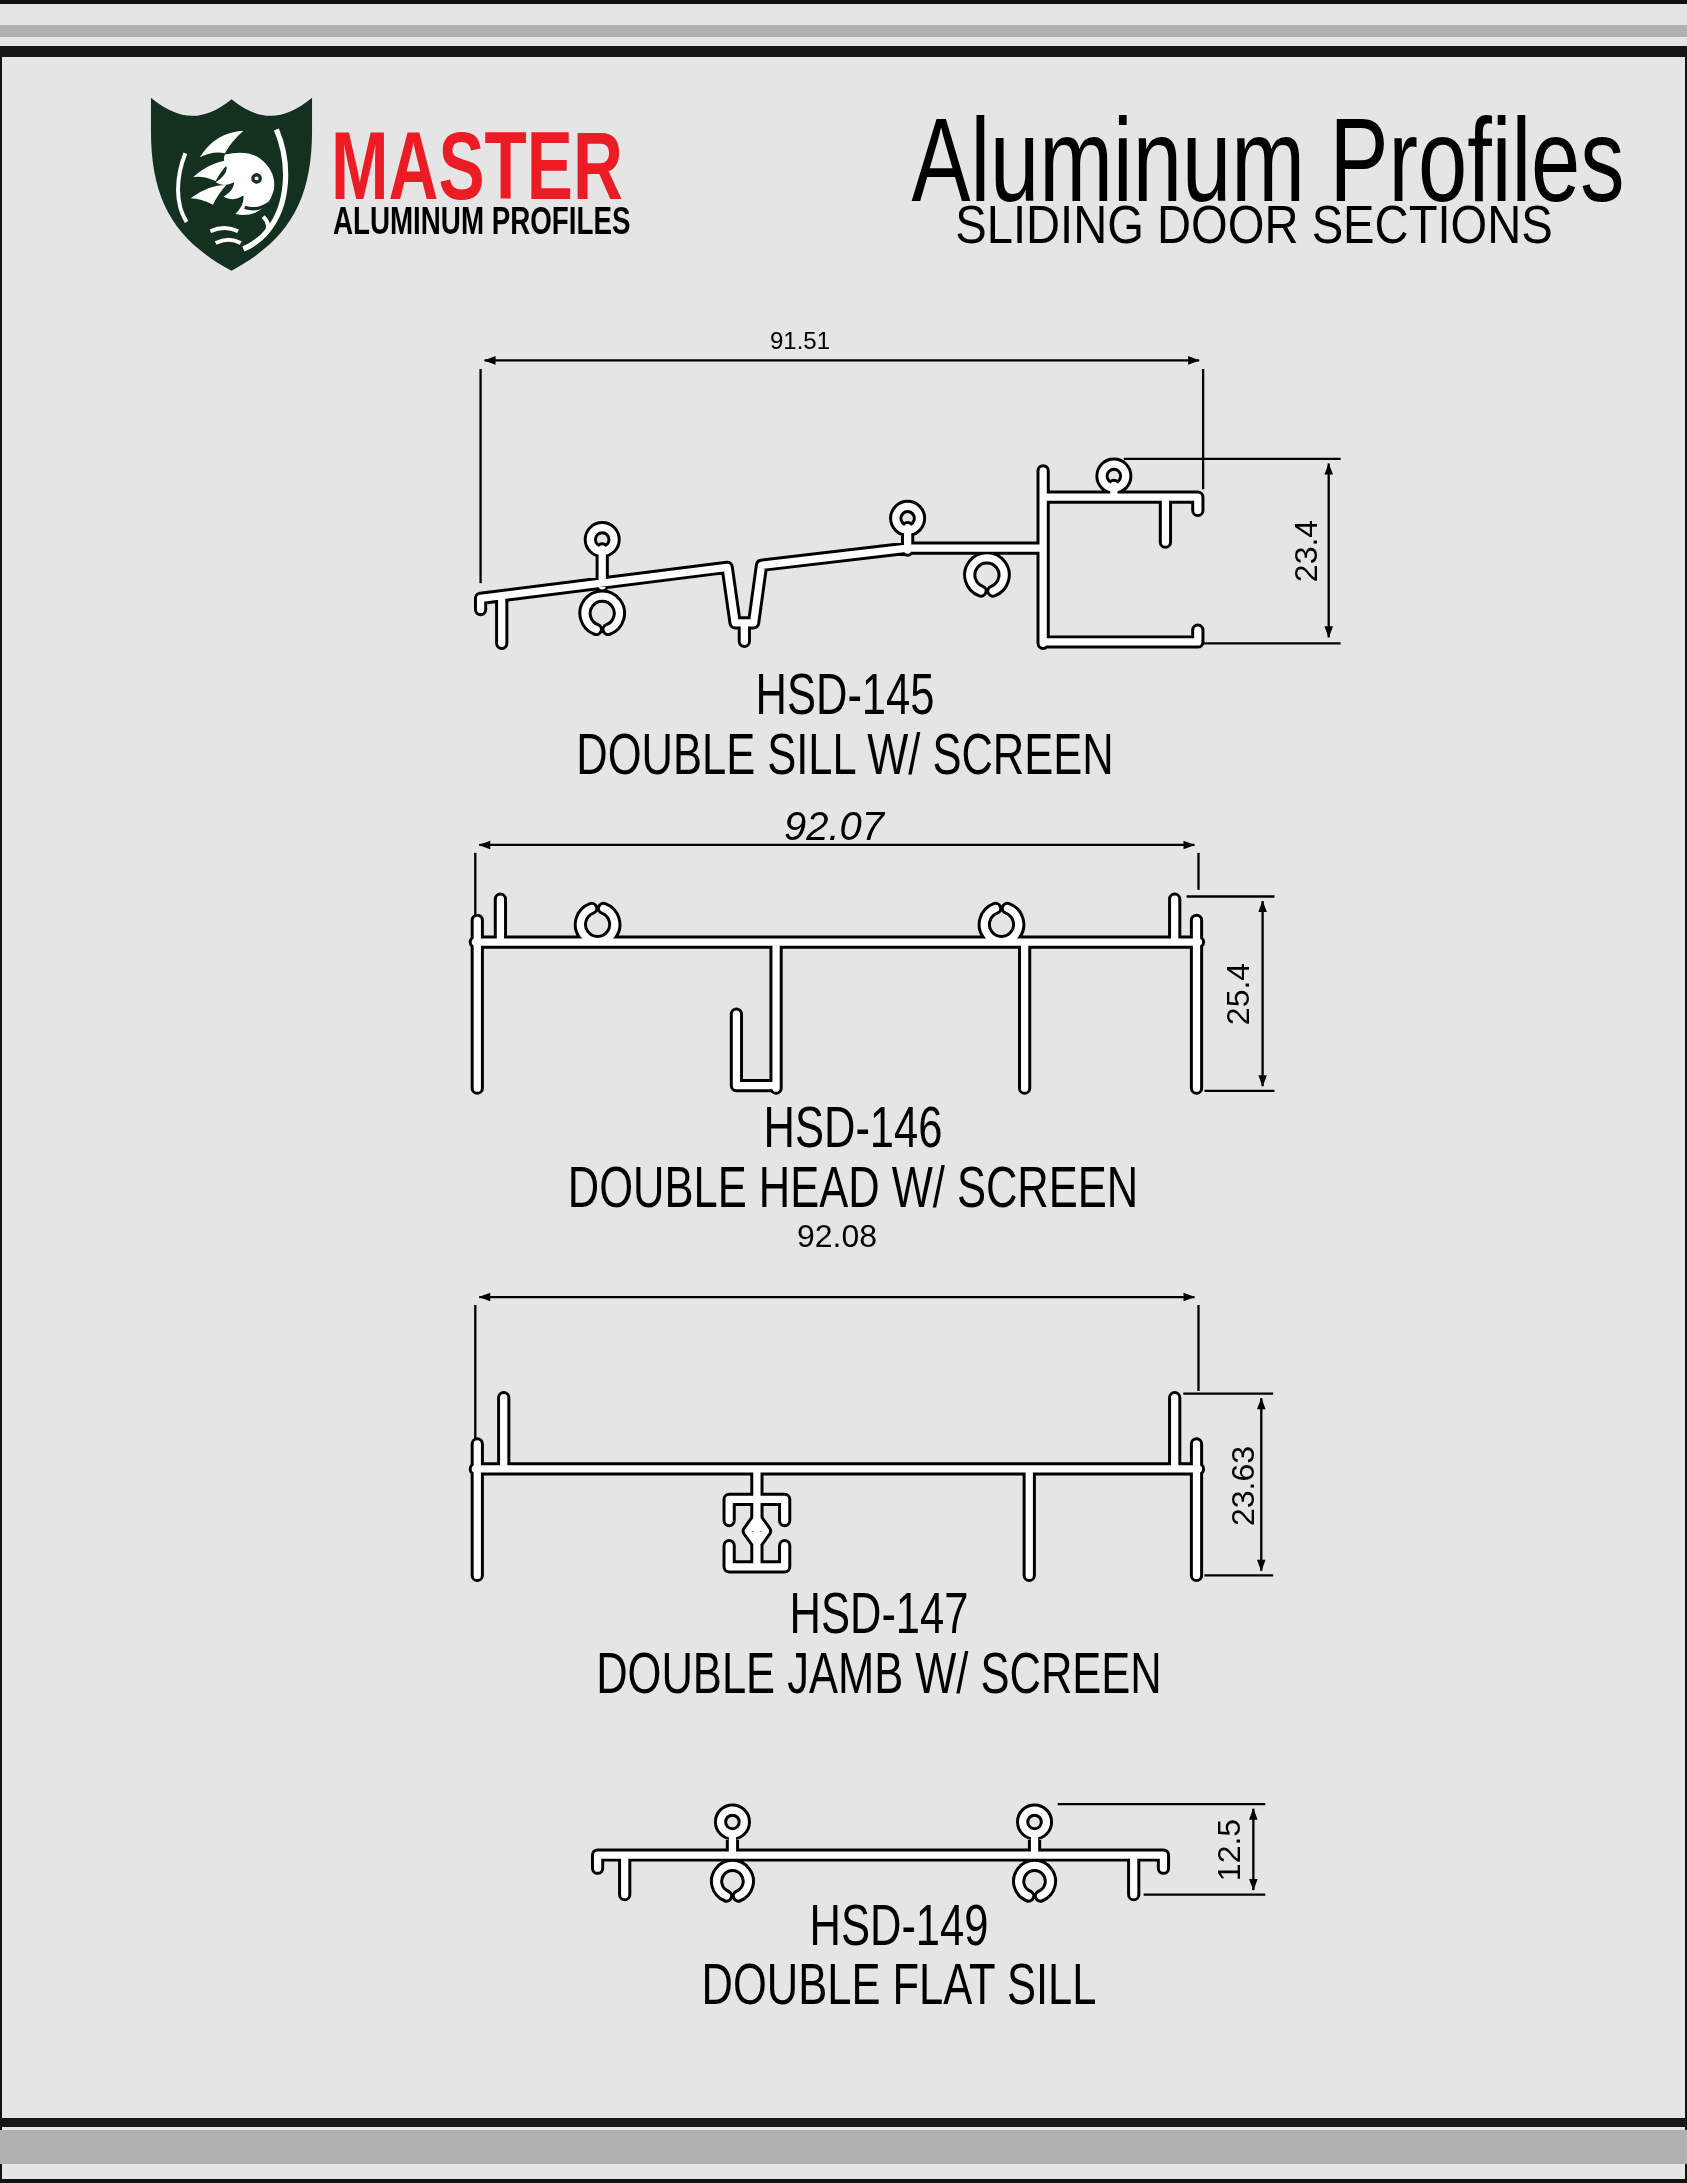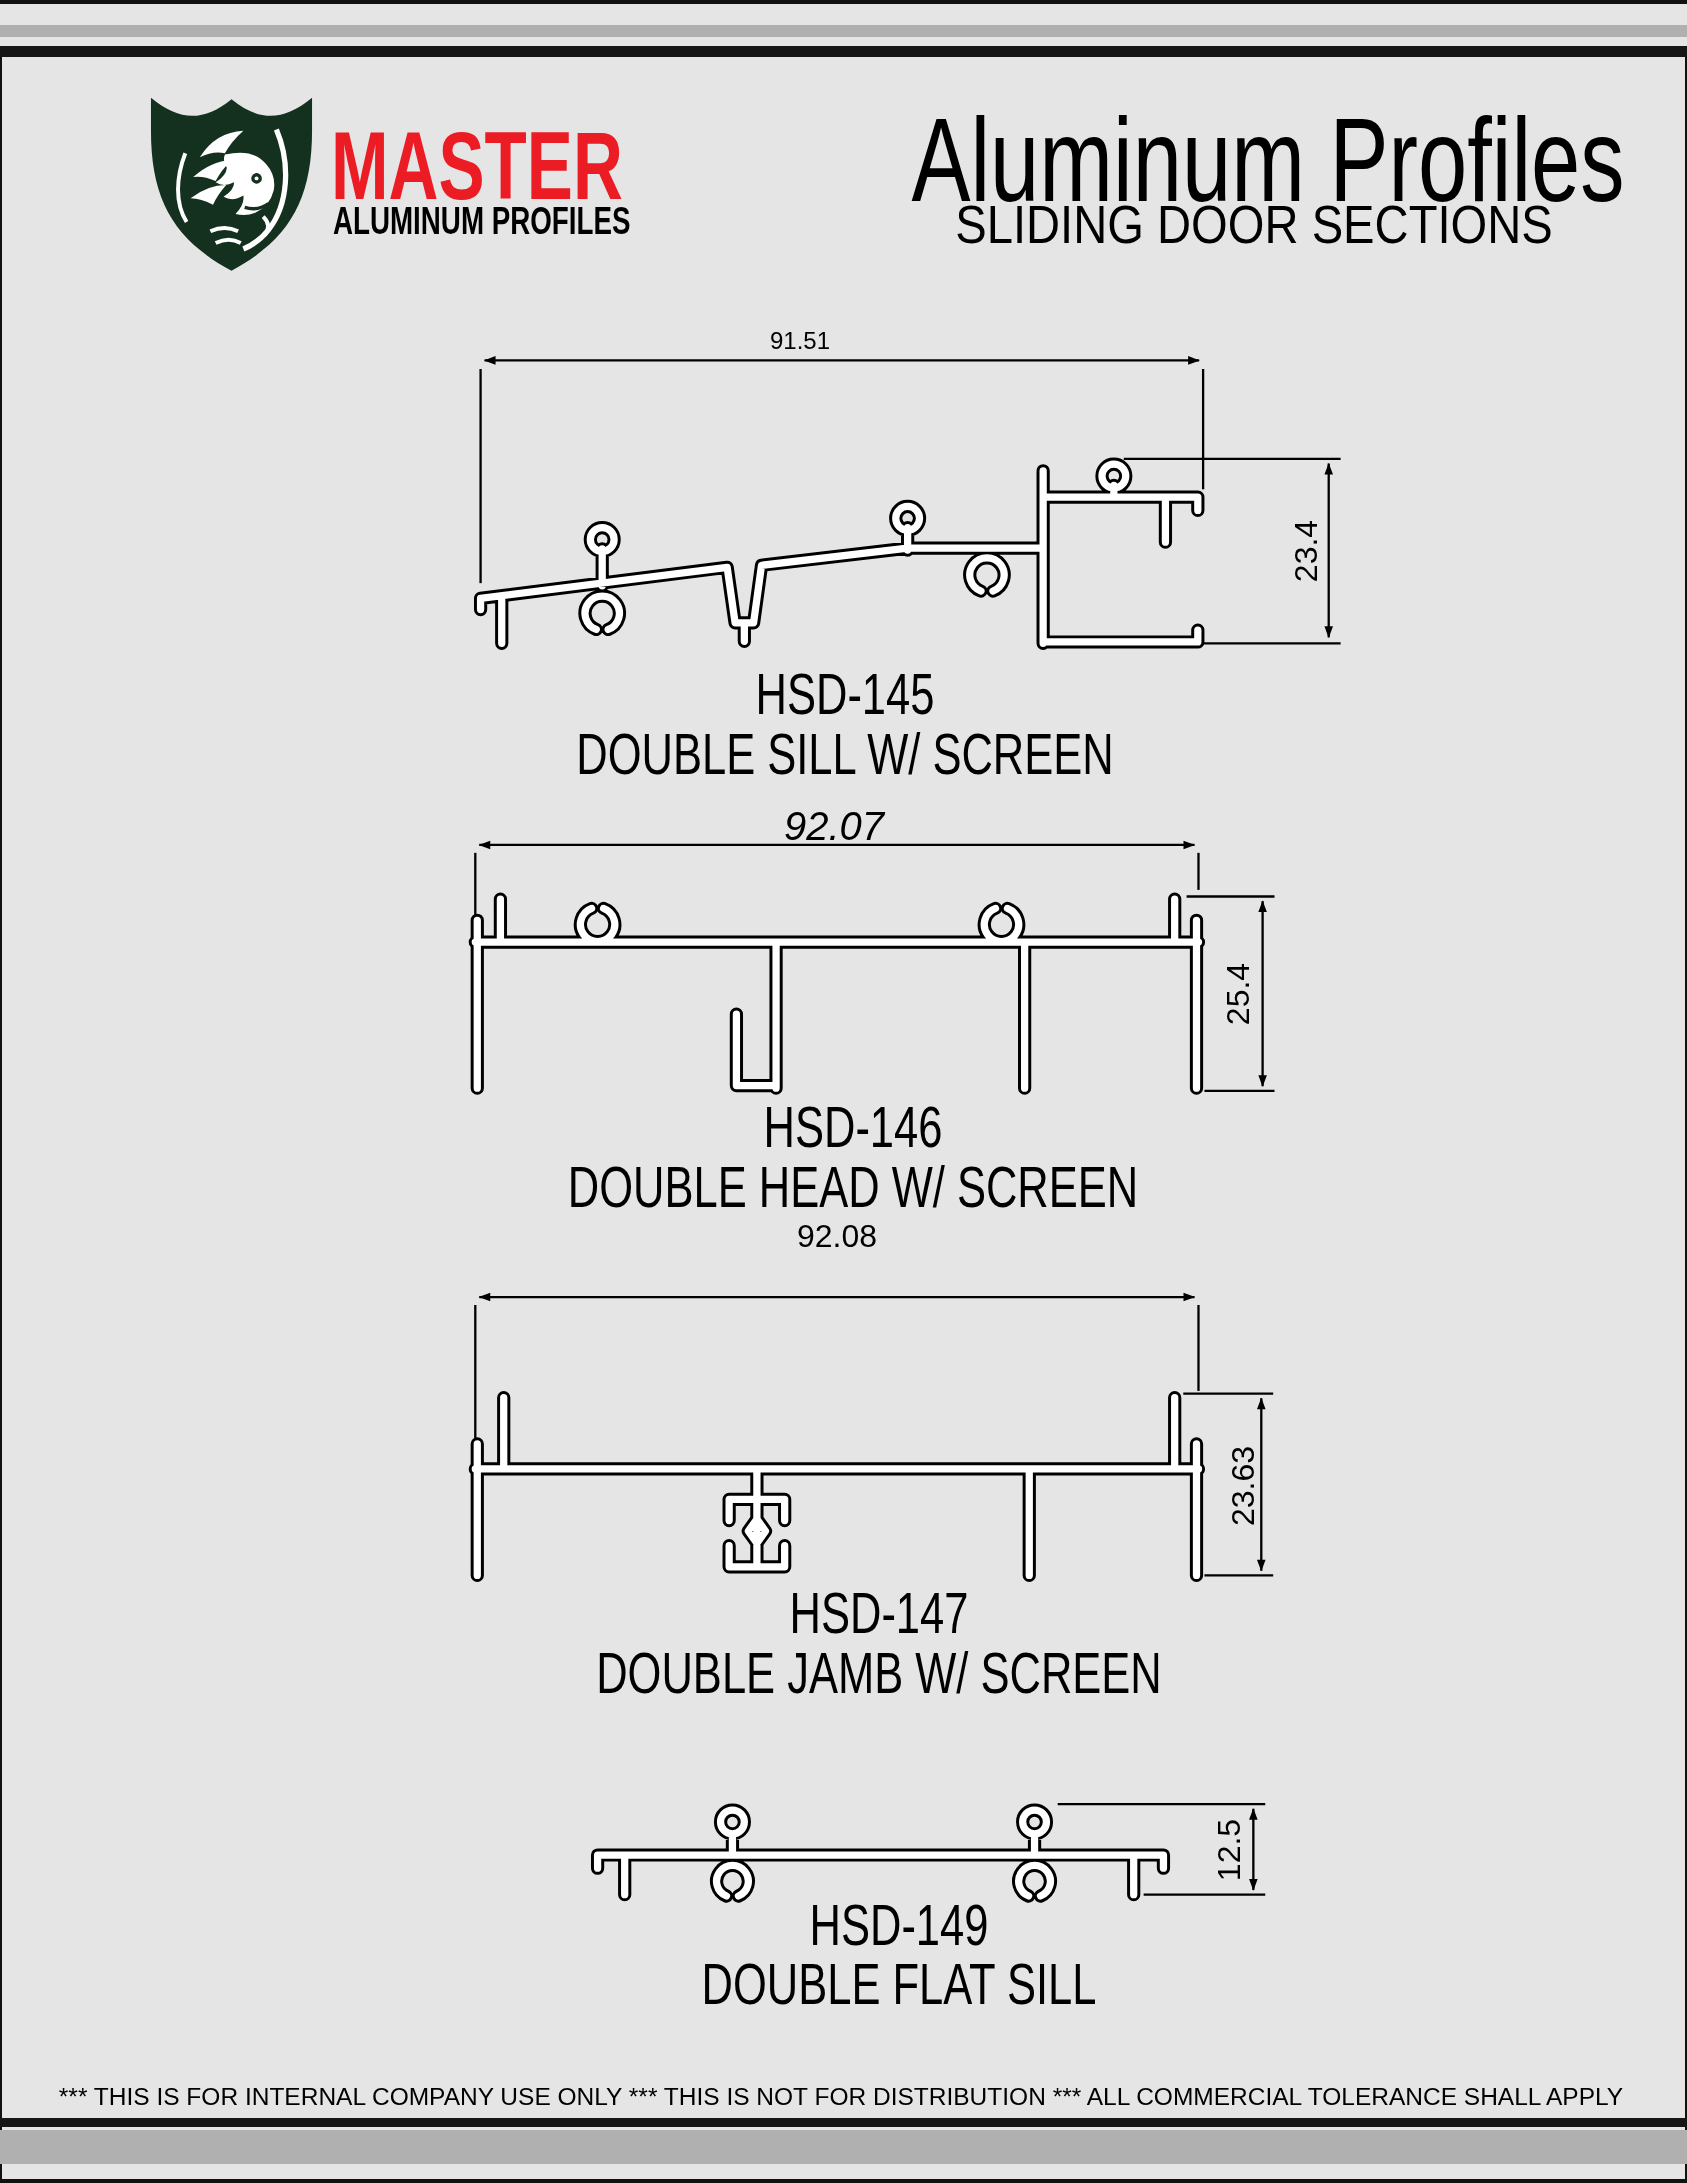--- a/index.html
+++ b/index.html
@@ -166,20 +166,19 @@
 
   <div class="abs t cc" style="--sx:.75;left:853px;top:1127px;font-size:58px;">HSD-146</div>
   <div class="abs t cc" style="--sx:.75;left:853px;top:1187px;font-size:58px;">DOUBLE HEAD W/ SCREEN</div>
 
   <div class="abs t cc" style="--sx:.75;left:879px;top:1613px;font-size:58px;">HSD-147</div>
   <div class="abs t cc" style="--sx:.75;left:879px;top:1673px;font-size:58px;">DOUBLE JAMB W/ SCREEN</div>
 
   <div class="abs t cc" style="--sx:.75;left:899px;top:1925px;font-size:58px;">HSD-149</div>
   <div class="abs t cc" style="--sx:.75;left:899px;top:1984px;font-size:58px;">DOUBLE FLAT SILL</div>
 
-  <div class="abs t cc" style="left:841px;top:2097px;font-size:24.5px;">*** THIS IS FOR INTERNAL COMPANY USE ONLY *** THIS IS NOT FOR DISTRIBUTION *** ALL COMMERCIAL TOLERANCE SHALL APPLY</div>
 
   <div class="bar" style="top:2118px;height:8.6px;background:#161616;"></div>
   <div class="bar" style="top:2130px;height:34px;background:#b0b0b0;"></div>
   <div class="bar" style="top:2179px;height:4px;background:#111;"></div>
 
 </div>
 
 
 </body></html>

